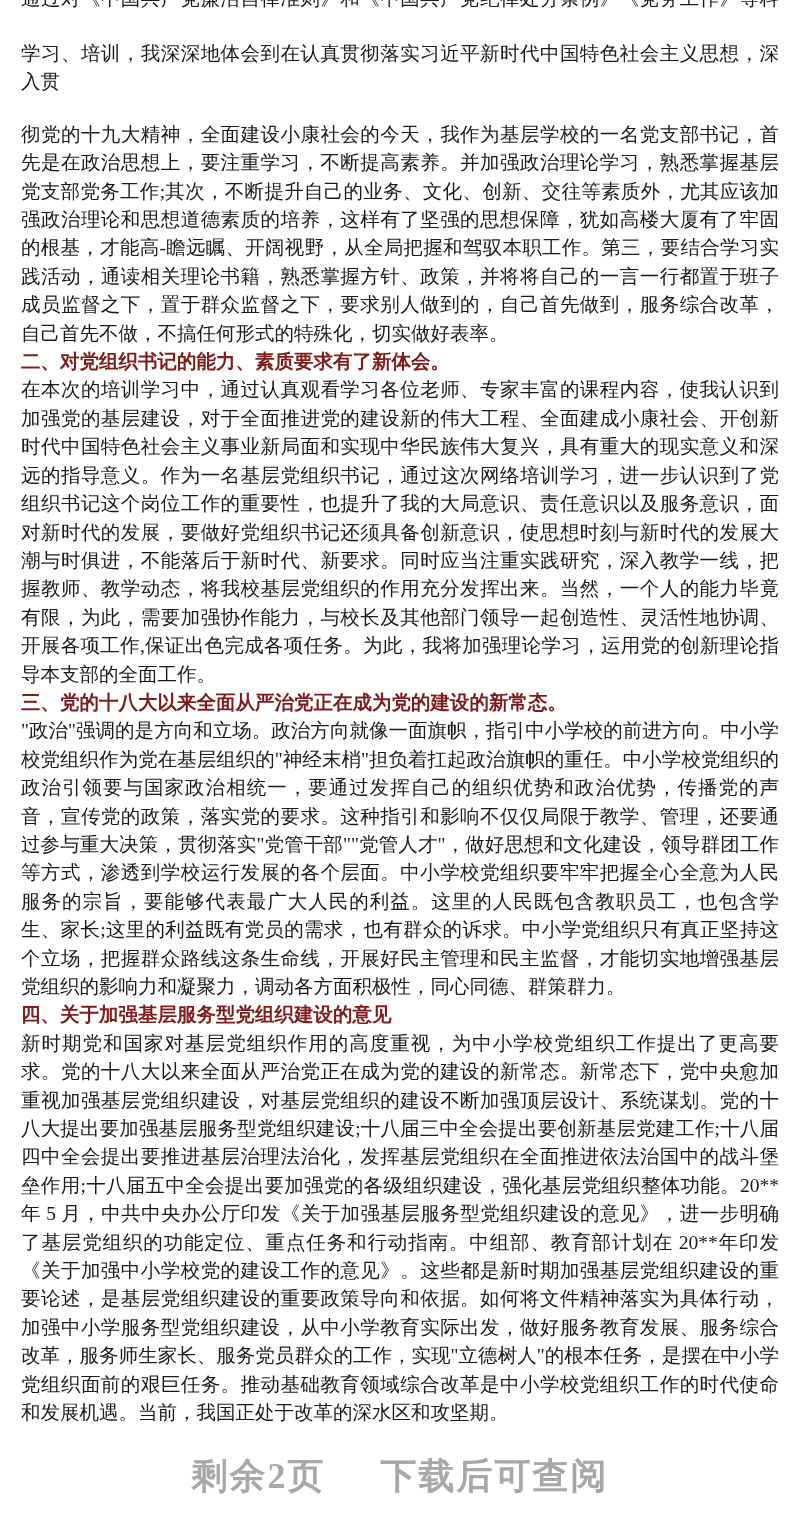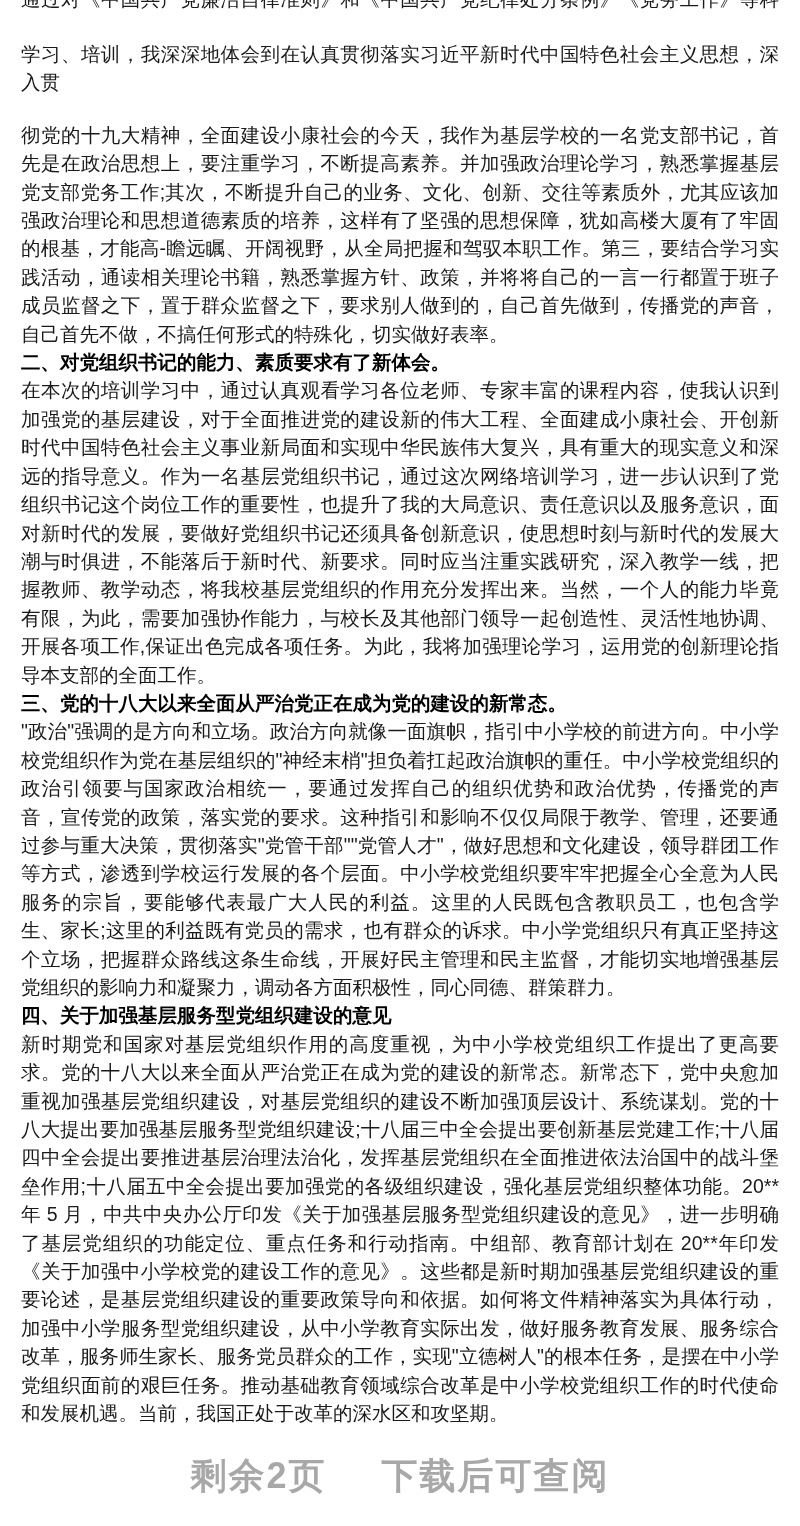--- a/index.html
+++ b/index.html
@@ -4,31 +4,31 @@
 <style>
   html, body { margin: 0; padding: 0; background: #ffffff; }
   .page {
     position: relative;
     width: 800px;
     height: 1526px;
     background: #ffffff;
     box-sizing: border-box;
     padding: 0 21px;
     overflow: hidden;
-    font-family: Liberation Sans, sans-serif;
+    font-family: Liberation Serif, serif;
     color: #1a1a1a;
   }
   .body-text, .heading {
     margin: 0;
     font-size: 19.5px;
     line-height: 28.4px;
     text-align: justify;
     word-break: break-all;
   }
-  .heading { font-weight: bold; color: #000000; }
+  .heading { font-weight: bold; color: #7f1d1d; }
   .clip-top { height: 13px; overflow: hidden; }
   .clip-top .body-text { margin-top: -15px; }
   .intro { margin-top: 27px; }
   .page-break-gap { height: 24px; }
   .footer-notice {
     position: absolute;
     top: 1452px;
     left: 0;
     right: 0;
     text-align: center;
@@ -46,21 +46,21 @@
 <div class="page">
 
   <div class="clip-top">
     <p class="body-text">通过对《中国共产党廉洁自律准则》和《中国共产党纪律处分条例》《党务工作》等科目的</p>
   </div>
 
   <p class="body-text intro">学习、培训，我深深地体会到在认真贯彻落实习近平新时代中国特色社会主义思想，深入贯</p>
 
   <div class="page-break-gap"></div>
 
-  <p class="body-text">彻党的十九大精神，全面建设小康社会的今天，我作为基层学校的一名党支部书记，首先是在政治思想上，要注重学习，不断提高素养。并加强政治理论学习，熟悉掌握基层党支部党务工作;其次，不断提升自己的业务、文化、创新、交往等素质外，尤其应该加强政治理论和思想道德素质的培养，这样有了坚强的思想保障，犹如高楼大厦有了牢固的根基，才能高-瞻远瞩、开阔视野，从全局把握和驾驭本职工作。第三，要结合学习实践活动，通读相关理论书籍，熟悉掌握方针、政策，并将将自己的一言一行都置于班子成员监督之下，置于群众监督之下，要求别人做到的，自己首先做到，传播党的声音，自己首先不做，不搞任何形式的特殊化，切实做好表率。</p>
+  <p class="body-text">彻党的十九大精神，全面建设小康社会的今天，我作为基层学校的一名党支部书记，首先是在政治思想上，要注重学习，不断提高素养。并加强政治理论学习，熟悉掌握基层党支部党务工作;其次，不断提升自己的业务、文化、创新、交往等素质外，尤其应该加强政治理论和思想道德素质的培养，这样有了坚强的思想保障，犹如高楼大厦有了牢固的根基，才能高-瞻远瞩、开阔视野，从全局把握和驾驭本职工作。第三，要结合学习实践活动，通读相关理论书籍，熟悉掌握方针、政策，并将将自己的一言一行都置于班子成员监督之下，置于群众监督之下，要求别人做到的，自己首先做到，服务综合改革，自己首先不做，不搞任何形式的特殊化，切实做好表率。</p>
 
   <h2 class="heading">二、对党组织书记的能力、素质要求有了新体会。</h2>
 
   <p class="body-text">在本次的培训学习中，通过认真观看学习各位老师、专家丰富的课程内容，使我认识到加强党的基层建设，对于全面推进党的建设新的伟大工程、全面建成小康社会、开创新时代中国特色社会主义事业新局面和实现中华民族伟大复兴，具有重大的现实意义和深远的指导意义。作为一名基层党组织书记，通过这次网络培训学习，进一步认识到了党组织书记这个岗位工作的重要性，也提升了我的大局意识、责任意识以及服务意识，面对新时代的发展，要做好党组织书记还须具备创新意识，使思想时刻与新时代的发展大潮与时俱进，不能落后于新时代、新要求。同时应当注重实践研究，深入教学一线，把握教师、教学动态，将我校基层党组织的作用充分发挥出来。当然，一个人的能力毕竟有限，为此，需要加强协作能力，与校长及其他部门领导一起创造性、灵活性地协调、开展各项工作,保证出色完成各项任务。为此，我将加强理论学习，运用党的创新理论指导本支部的全面工作。</p>
 
   <h2 class="heading">三、党的十八大以来全面从严治党正在成为党的建设的新常态。</h2>
 
   <p class="body-text">"政治"强调的是方向和立场。政治方向就像一面旗帜，指引中小学校的前进方向。中小学校党组织作为党在基层组织的"神经末梢"担负着扛起政治旗帜的重任。中小学校党组织的政治引领要与国家政治相统一，要通过发挥自己的组织优势和政治优势，传播党的声音，宣传党的政策，落实党的要求。这种指引和影响不仅仅局限于教学、管理，还要通过参与重大决策，贯彻落实"党管干部""党管人才"，做好思想和文化建设，领导群团工作等方式，渗透到学校运行发展的各个层面。中小学校党组织要牢牢把握全心全意为人民服务的宗旨，要能够代表最广大人民的利益。这里的人民既包含教职员工，也包含学生、家长;这里的利益既有党员的需求，也有群众的诉求。中小学党组织只有真正坚持这个立场，把握群众路线这条生命线，开展好民主管理和民主监督，才能切实地增强基层党组织的影响力和凝聚力，调动各方面积极性，同心同德、群策群力。</p>
 
   <h2 class="heading">四、关于加强基层服务型党组织建设的意见</h2>

